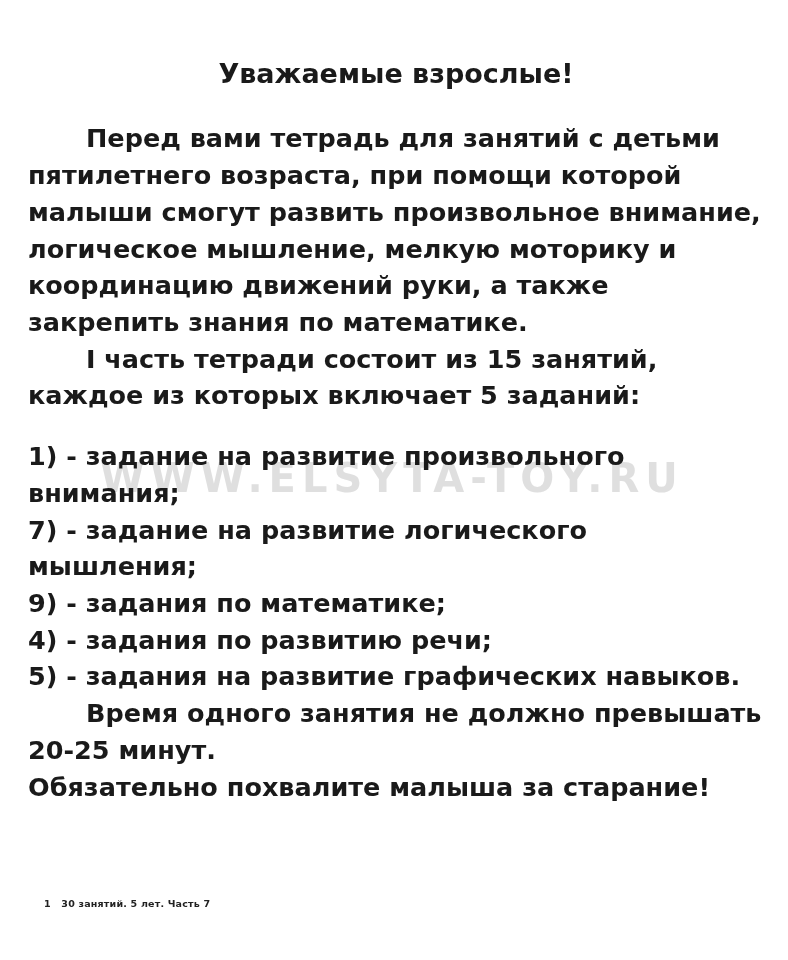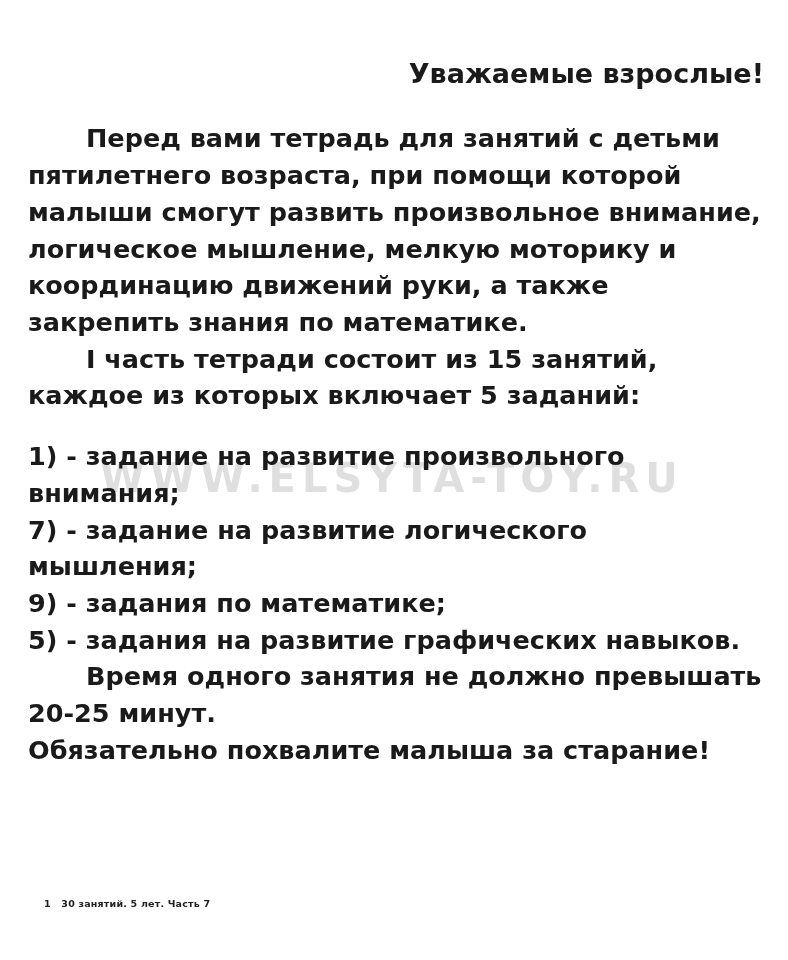--- a/index.html
+++ b/index.html
@@ -42,21 +42,21 @@
   
   .content {
     position: absolute;
     top: 58px;
     left: 28px;
     width: 736px;
     z-index: 10;
   }
 
   .heading {
-    text-align: right;
+    text-align: center;
     font-size: 27px;
     font-weight: bold;
     line-height: 1.2;
     margin: 0 0 30px 0;
     letter-spacing: 0px;
   }
 
   .para {
     font-size: 25.5px;
     font-weight: bold;
@@ -124,20 +124,21 @@
     <p class="para indent">Перед вами тетрадь для занятий с детьми пятилетнего возраста, при помощи которой малыши смогут развить произвольное внимание, логическое мышление, мелкую моторику и координацию движений руки, а также закрепить знания по математике.</p>
 
     <p class="para indent">I часть тетради состоит из 15 занятий, каждое из которых включает 5 заданий:</p>
 
     <div class="gap-block"></div>
 
     <ul class="list">
       <li>1) - задание на развитие произвольного внимания;</li>
       <li>7) - задание на развитие логического мышления;</li>
       <li>9) - задания по математике;</li>
+      <li>4) - задания по развитию речи;</li>
       <li>5) - задания на развитие графических навыков.</li>
     </ul>
 
     <p class="para indent">Время одного занятия не должно превышать 20-25 минут.</p>
 
     <p class="para">Обязательно похвалите малыша за старание!</p>
 
     <div class="gap-block"></div>
 
 

